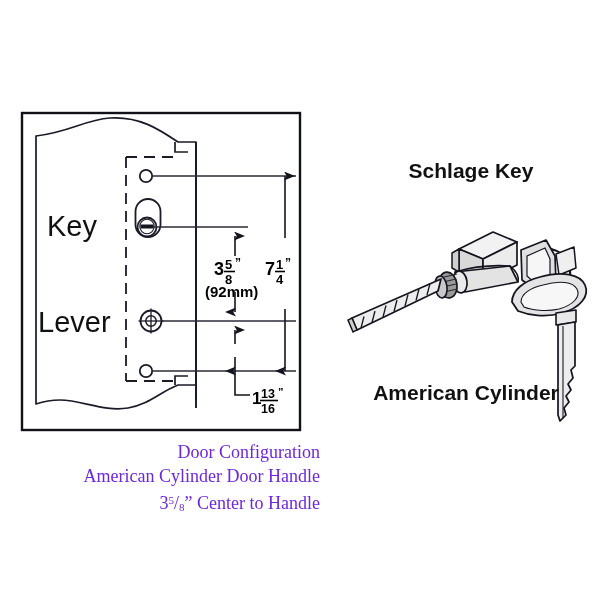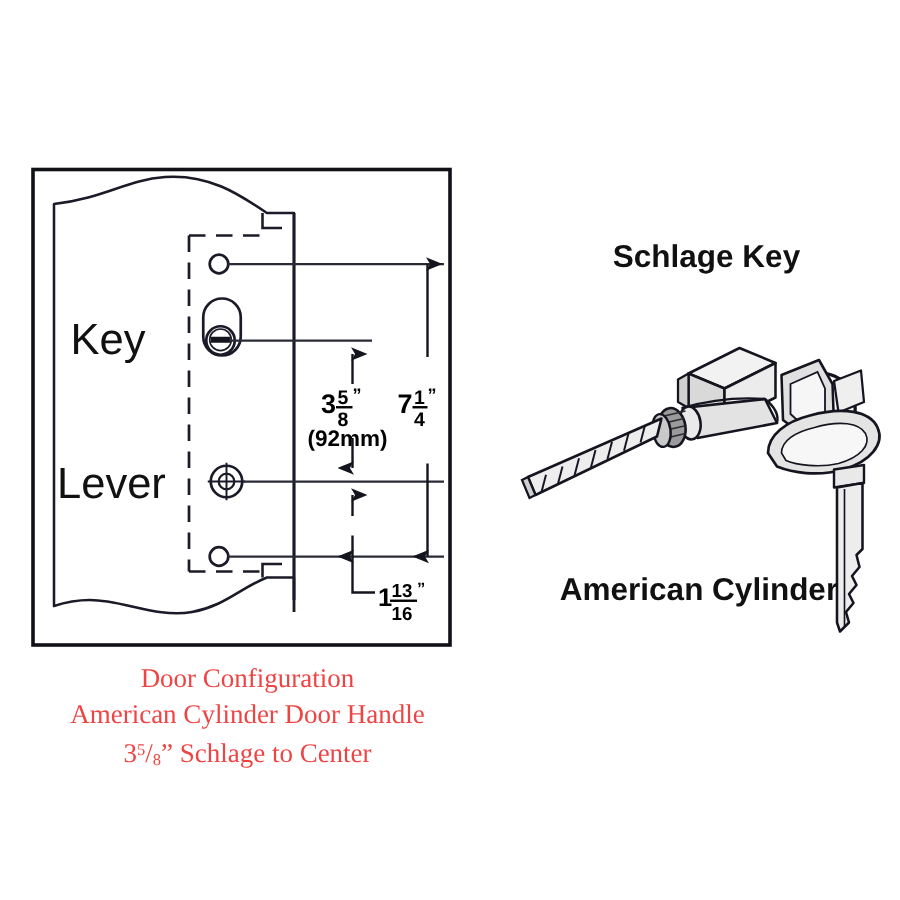--- a/index.html
+++ b/index.html
@@ -38,25 +38,25 @@
     fill: #000000;
   }
   .caption-line {
     white-space: nowrap;
   }
   #caption {
     position: absolute;
     left: 10px;
     top: 440px;
     width: 310px;
-    text-align: center;
+    text-align: right;
     font-family: "Liberation Serif", serif;
     font-size: 18px;
     line-height: 24px;
-    color: #ef4444;
+    color: #6d28d9;
   }
   #caption sup, #caption sub {
     font-size: 11px;
   }
   #caption sup { vertical-align: 0.45em; }
   #caption sub { vertical-align: -0.18em; }
 </style>
 </head>
 <body>
 
@@ -216,16 +216,16 @@
              L571,390 L566,396 L569,402 L564,408 L566,415 L560,421
              L558,415 Z" fill="#ededed" stroke="#151520" stroke-width="1.7" stroke-linejoin="round"></path>
     <line x1="563" y1="326" x2="563" y2="418" stroke="#151520" stroke-width="1.1"></line>
 
     <text class="lbl-sans-bold" x="466" y="400" font-size="21" text-anchor="middle">American Cylinder</text>
   </svg>
 
   <div id="caption">
     <div class="caption-line">Door Configuration</div>
     <div class="caption-line">American Cylinder Door Handle</div>
-    <div class="caption-line"><span>3</span><sup>5</sup>/<sub>8</sub><span>” Schlage to Center</span></div>
+    <div class="caption-line"><span>3</span><sup>5</sup>/<sub>8</sub><span>” Center to Handle</span></div>
   </div>
 
 </div>
 
 </body></html>

